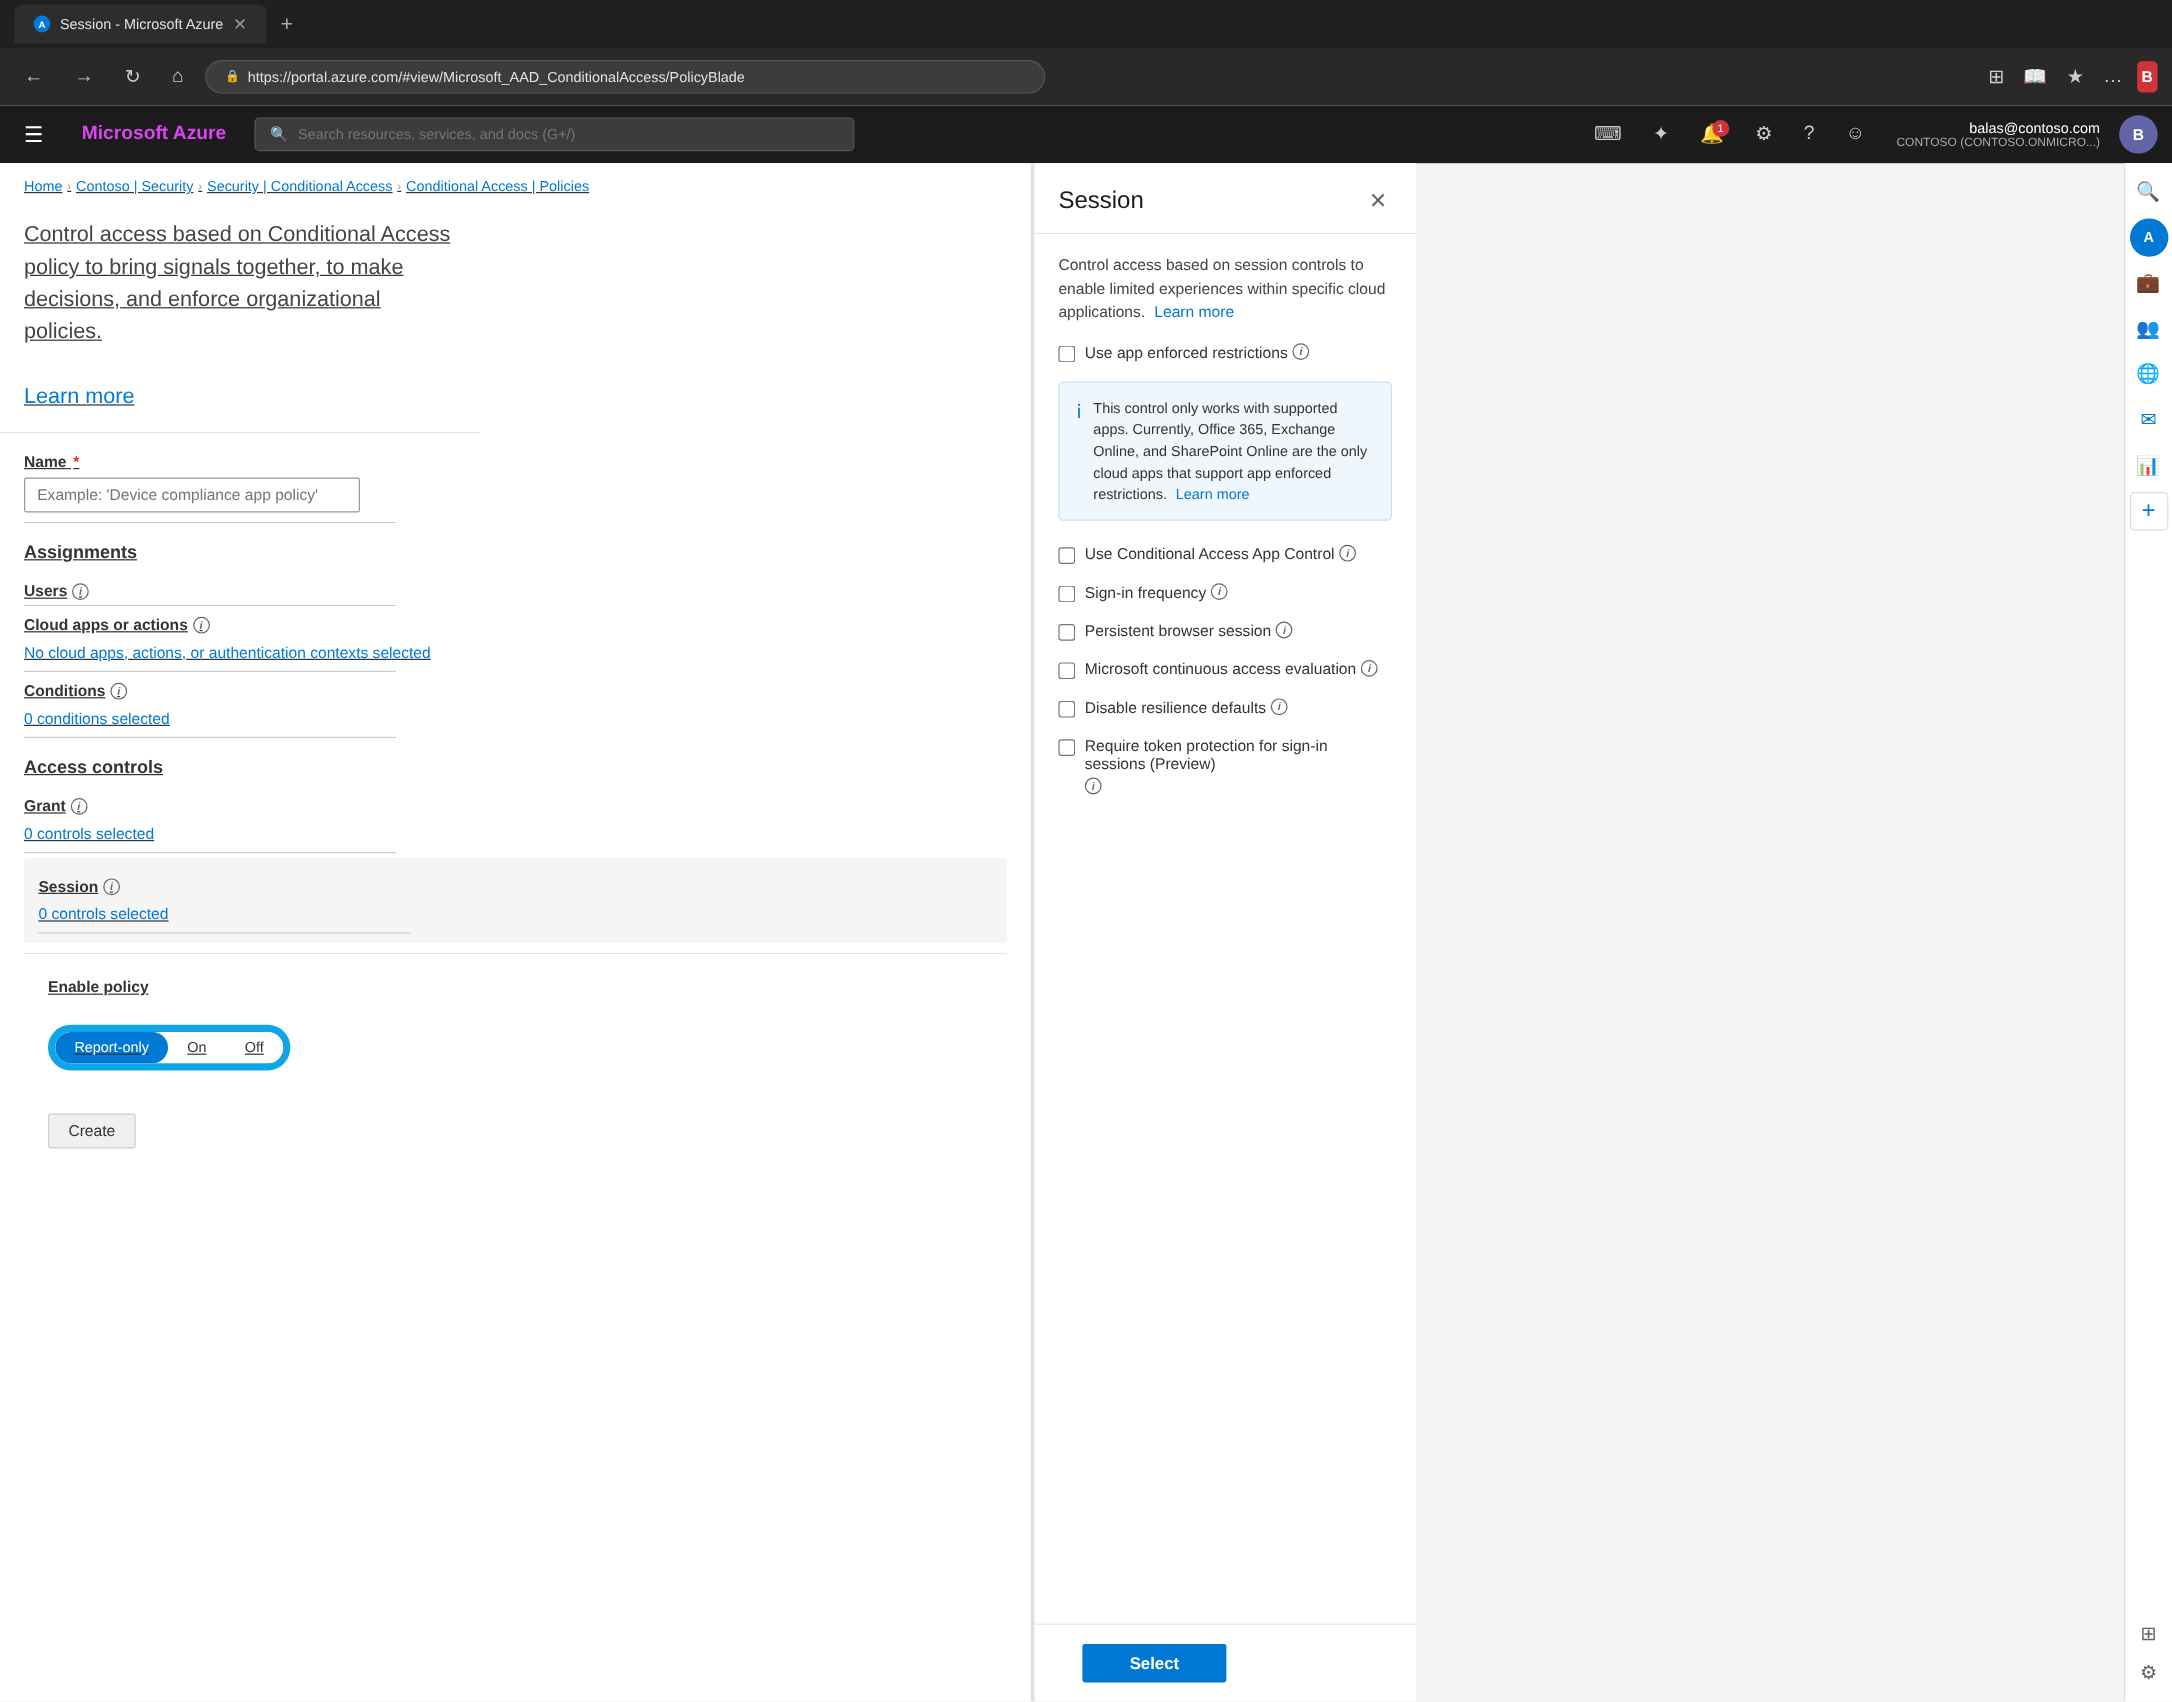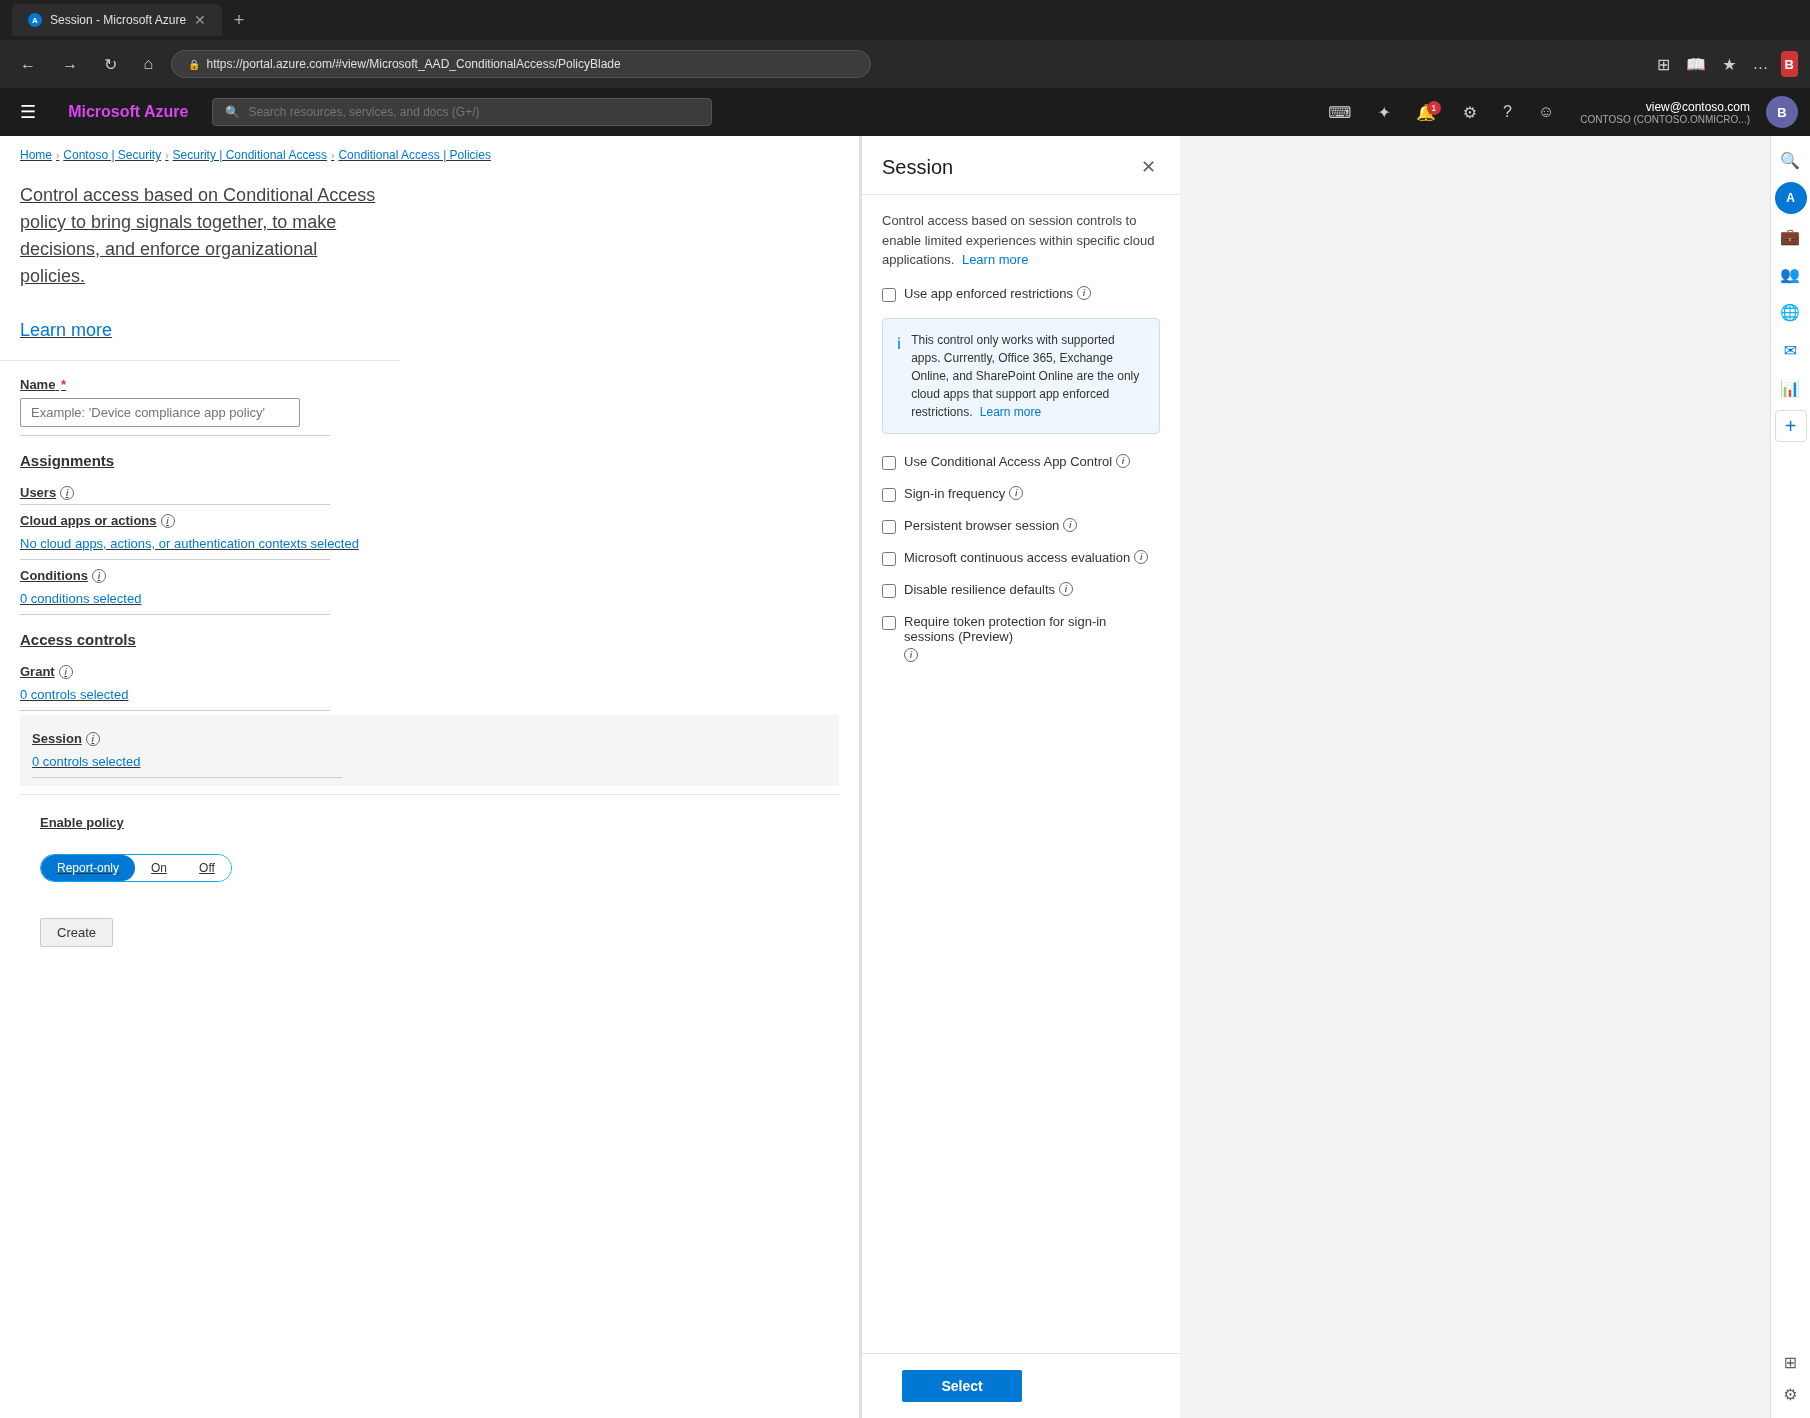--- a/index.html
+++ b/index.html
@@ -80,21 +80,21 @@
     .field-value { color: #0078d4; cursor: pointer; font-size: 13px; padding: 4px 0 8px; }
 
     .field-separator { border: none; border-bottom: 1px solid #ccc; max-width: 310px; margin: 0; }
 
     
     .session-section { background: #f5f5f5; padding: 8px 12px; border-radius: 2px; margin: 4px 0; }
 
     
     .enable-policy { padding: 20px 20px; border-top: 1px solid #e5e5e5; margin-top: 8px; }
     .enable-label { font-size: 13px; font-weight: 600; margin-bottom: 10px; }
-    .toggle-group { display: flex; border: 1px solid #0ea5e9; border-radius: 20px; overflow: hidden; width: fit-content; margin-top: 24px; }
+    .toggle-group { display: flex; border: 6px solid #0ea5e9; border-radius: 20px; overflow: hidden; width: fit-content; margin-top: 24px; }
     .toggle-option { padding: 6px 16px; font-size: 12px; cursor: pointer; background: #fff; border: none; color: #333; }
     .toggle-option.active { background: #0078d4; color: white; border-radius: 20px; }
 
     
     .create-section { padding: 16px 20px; }
     .create-btn { padding: 6px 16px; background: #f0f0f0; border: 1px solid #ccc; border-radius: 2px; font-size: 13px; cursor: pointer; color: #333; }
 
     
     .session-panel { width: 320px; background: #fff; border-left: 2px solid #e0e0e0; display: flex; flex-direction: column; flex-shrink: 0; }
     .session-panel-header { display: flex; align-items: center; justify-content: space-between; padding: 16px 20px 12px; border-bottom: 1px solid #e5e5e5; }
@@ -161,21 +161,21 @@
     <button class="topbar-icon">⌨</button>
     <button class="topbar-icon">✦</button>
     <button class="topbar-icon">
       🔔
       <span class="badge">1</span>
     </button>
     <button class="topbar-icon">⚙</button>
     <button class="topbar-icon">?</button>
     <button class="topbar-icon">☺</button>
     <div class="user-info">
-      <span class="user-name">view@contoso.com</span>
+      <span class="user-name">balas@contoso.com</span>
       <span class="user-tenant">CONTOSO (CONTOSO.ONMICRO...)</span>
     </div>
     <div class="user-avatar">B</div>
   </div>
 </div>
 
 <div class="main-layout">
 
   <div class="left-panel">
 

